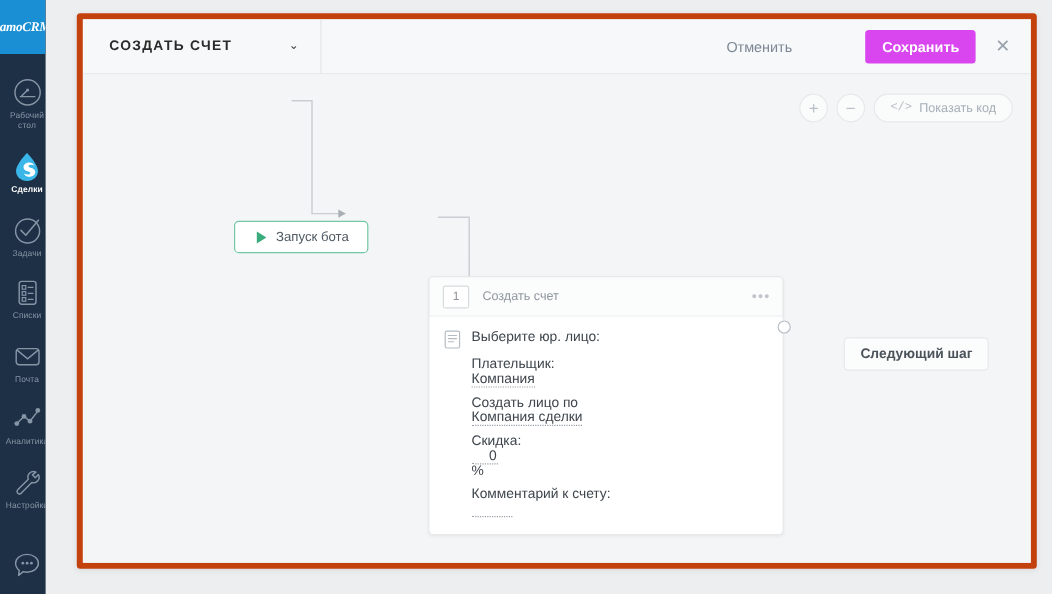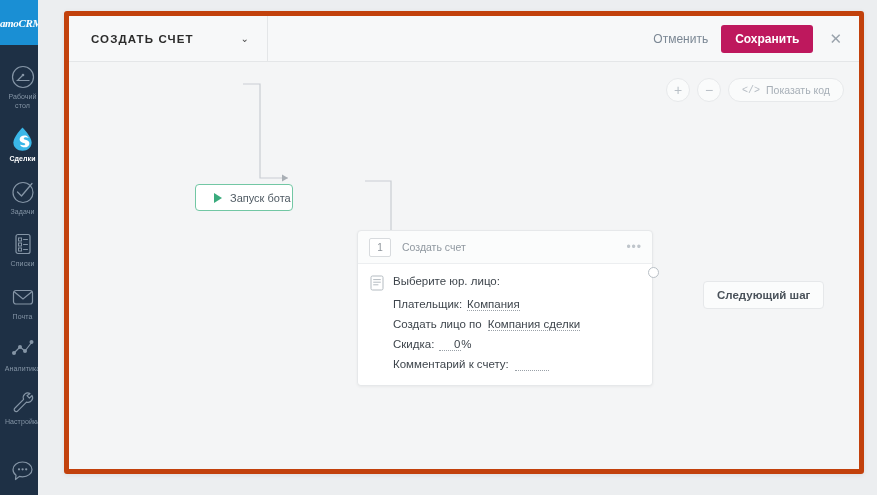--- a/index.html
+++ b/index.html
@@ -136,29 +136,30 @@
     align-items: center;
     gap: 13px;
     padding-right: 14px;
   }
   .btn-cancel {
     font-size: 12px;
     color: #7b8794;
     cursor: pointer;
   }
   .btn-save {
-    background: #be185d;
+    background: #d946ef;
     color: #fff;
     font-size: 12px;
     font-weight: bold;
     border: none;
     border-radius: 3px;
     padding: 7px 14px;
     cursor: pointer;
     font-family: "Liberation Sans", sans-serif;
+    margin-left: 48px;
   }
   .btn-close {
     color: #9aa3ac;
     font-size: 15px;
     line-height: 1;
     cursor: pointer;
     padding: 2px 3px;
   }
 
   
@@ -199,21 +200,21 @@
     padding: 0 13px;
     font-size: 10.5px;
     cursor: pointer;
   }
   .code-glyph { font-family: "Liberation Mono", monospace; font-size: 10px; color: #b6bdc4; }
 
   
   .start-node {
     position: absolute;
     left: 126px; top: 122px;
-    width: 98px; height: 27px;
+    width: 112px; height: 27px;
     background: #ffffff;
     border: 1px solid #72c7a4;
     border-radius: 4px;
     display: flex;
     align-items: center;
     gap: 8px;
     padding-left: 18px;
     cursor: pointer;
     z-index: 6;
   }
@@ -279,21 +280,21 @@
     white-space: nowrap;
   }
   .row:last-child { margin-bottom: 0; }
   .doc-icon {
     width: 14px; height: 16px;
     flex: none;
     margin-right: 9px;
     align-self: center;
   }
   .doc-icon svg { width: 14px; height: 16px; display: block; }
-  .row-indent { padding-left: 23px; }
+  .row-indent { padding-left: 23px; flex-direction: column; }
   .dotted {
     border-bottom: 1px dotted #9aa1a8;
     cursor: pointer;
   }
   .solid-u {
     border-bottom: 1px solid #6f777e;
     cursor: pointer;
   }
   .blank-field {
     display: inline-block;

